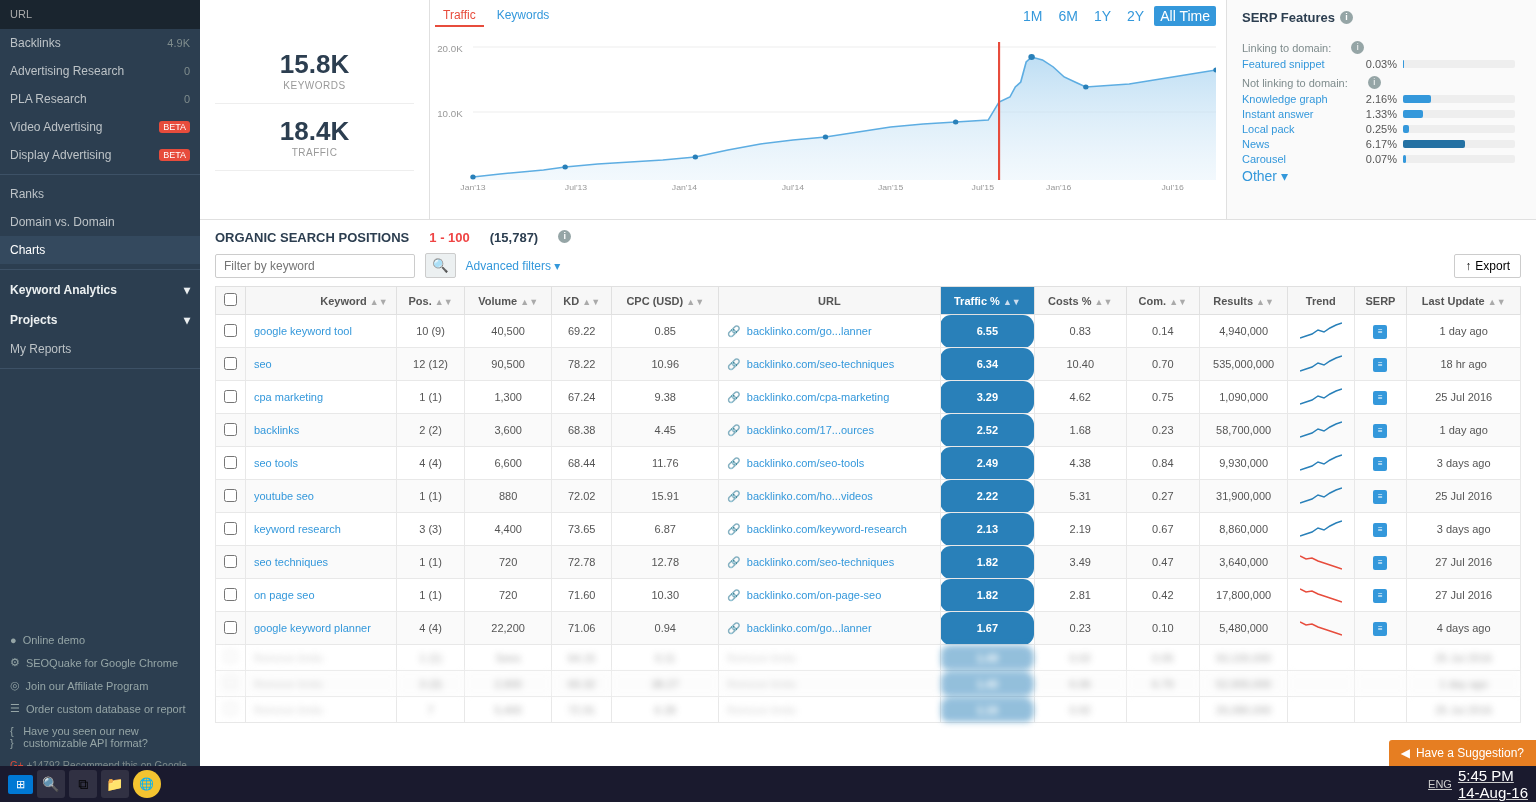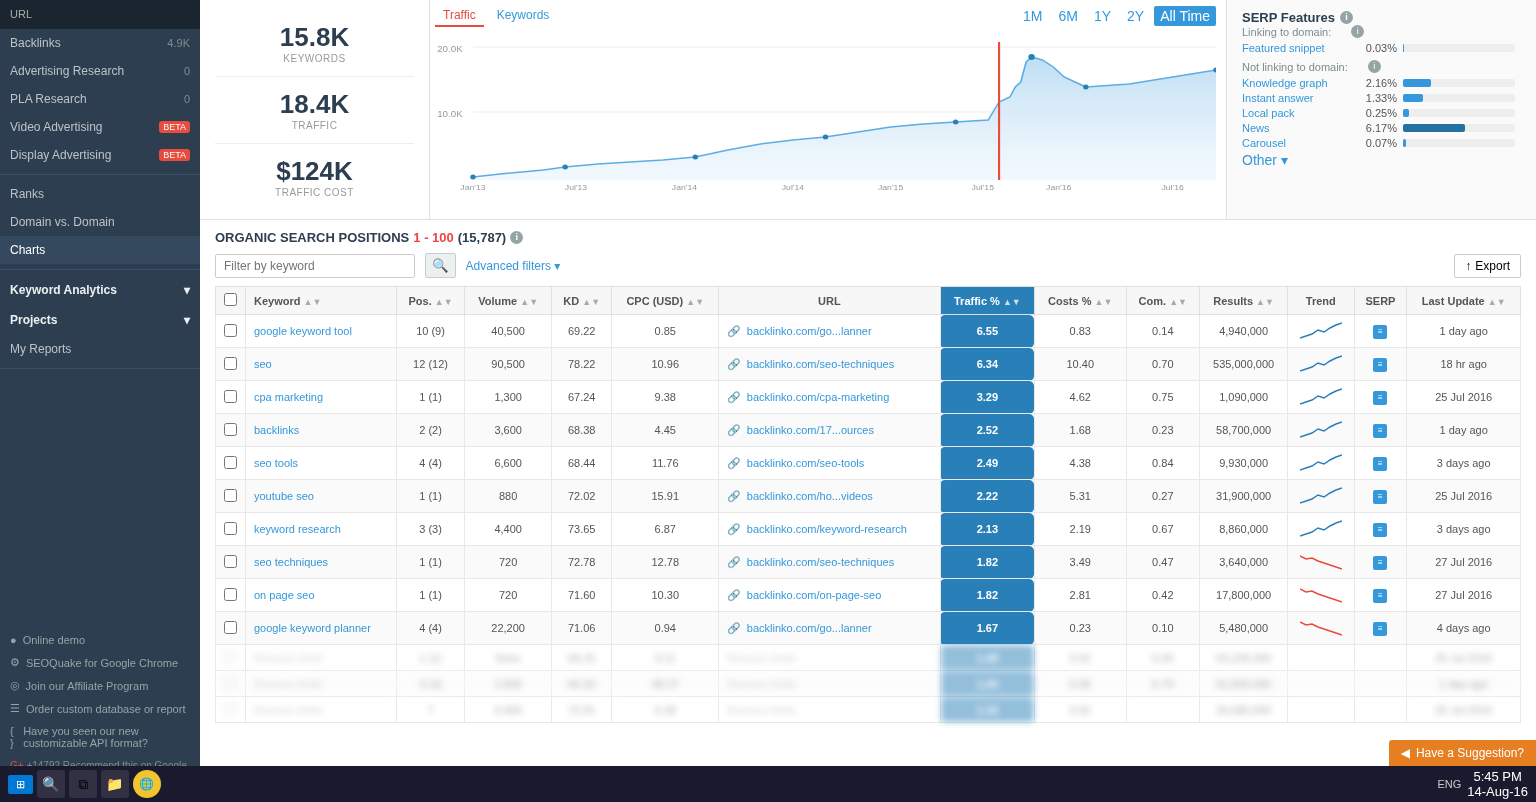--- a/index.html
+++ b/index.html
@@ -159,21 +159,21 @@
       min-width: 310px;
       border-left: 1px solid #e0e0e0;
       padding: 10px 15px;
       overflow-y: auto;
       background: #fafafa;
     }
     .serp-title {
       font-size: 13px;
       font-weight: bold;
       color: #2c3e50;
-      margin-bottom: 0;
+      margin-bottom: 16px;
       display: flex;
       align-items: center;
       gap: 5px;
     }
     .serp-subtitle {
       font-size: 11px;
       color: #7f8c8d;
       margin-bottom: 4px;
       display: flex;
       align-items: center;
@@ -198,22 +198,22 @@
       flex: 1;
       overflow: auto;
       padding: 10px 15px;
     }
     .section-title {
       font-size: 13px;
       font-weight: bold;
       color: #2c3e50;
       margin-bottom: 8px;
       display: flex;
-      align-items: center;
-      gap: 4px;
+      align-items: flex-start;
+      gap: 20px;
     }
     .section-title .range { color: #ef4444; }
     .filter-row {
       display: flex;
       align-items: center;
       gap: 10px;
       margin-bottom: 8px;
     }
     .filter-input {
       border: 1px solid #ccc;
@@ -260,32 +260,32 @@
       background: #f7f7f7;
       border: 1px solid #e0e0e0;
       padding: 6px 8px;
       text-align: center;
       color: #555;
       white-space: nowrap;
       cursor: pointer;
       font-size: 11px;
     }
     .data-table th:first-child { width: 30px; }
-    .data-table th.keyword-col { text-align: left; }
+    .data-table th.keyword-col { text-align: right; }
     .data-table td {
       border: 1px solid #e8e8e8;
       padding: 5px 8px;
       text-align: center;
       white-space: nowrap;
       color: #555;
     }
     .data-table td.keyword-cell { text-align: left; }
     .data-table td a { color: #3498db; text-decoration: none; }
     .data-table tr:nth-child(even) td { background: #fafafa; }
-    .traffic-cell { background: #2980b9 !important; color: #fff !important; font-weight: bold; border-radius: 5px; }
+    .traffic-cell { background: #2980b9 !important; color: #fff !important; font-weight: bold; border-radius: 11px; }
     .traffic-header { background: #2980b9 !important; color: #fff !important; }
 
     .serp-icon {
       display: inline-block;
       width: 14px;
       height: 14px;
       background: #3498db;
       color: #fff;
       font-size: 8px;
       text-align: center;
@@ -344,22 +344,23 @@
       cursor: pointer;
       font-size: 14px;
     }
     .taskbar-right {
       margin-left: auto;
       display: flex;
       align-items: center;
       gap: 6px;
       color: #ccc;
       font-size: 11px;
-    }
-    .taskbar-time { color: #fff; font-size: 13px; text-align: center; }
+      text-decoration: underline;
+    }
+    .taskbar-time { color: #fff; font-size: 15px; text-align: left; }
 
     
     .suggestion-widget {
       position: fixed;
       bottom: 36px;
       right: 0;
       background: #e67e22;
       color: #fff;
       padding: 6px 12px;
       font-size: 12px;
@@ -468,24 +469,20 @@
       <div class="stat-block">
         <div class="stat-value">15.8K</div>
         <div class="stat-label">KEYWORDS</div>
       </div>
       <div class="stat-divider"></div>
       <div class="stat-block">
         <div class="stat-value">18.4K</div>
         <div class="stat-label">TRAFFIC</div>
       </div>
       <div class="stat-divider"></div>
-      <div class="stat-block">
-        <div class="stat-value">$124K</div>
-        <div class="stat-label">TRAFFIC COST</div>
-      </div>
     </div>
 
     <div class="chart-area">
       <div class="chart-tabs">
         <span class="chart-tab active">Traffic</span>
         <span class="chart-tab">Keywords</span>
         <div class="time-filters">
           <button class="time-btn">1M</button>
           <button class="time-btn">6M</button>
           <button class="time-btn">1Y</button>

